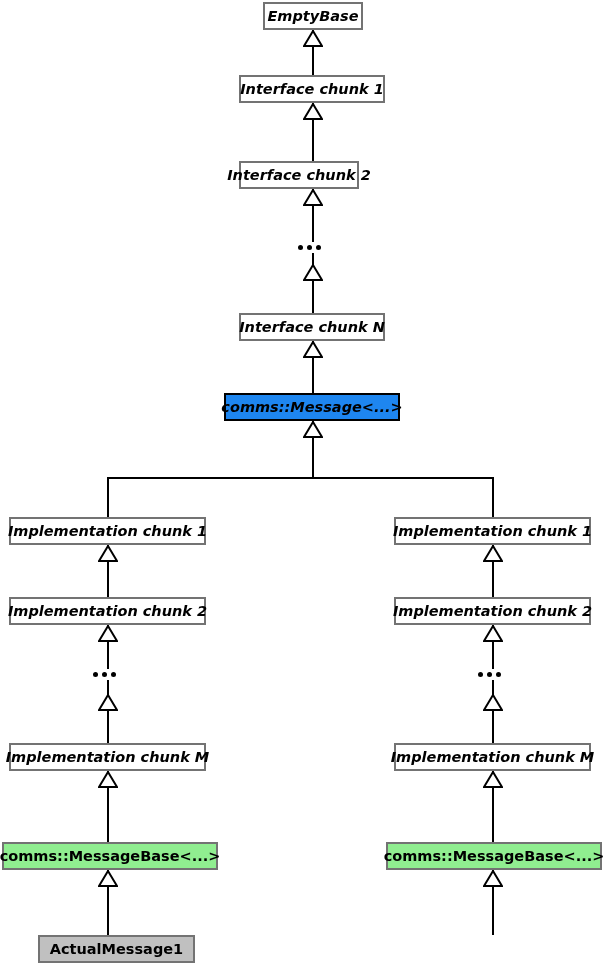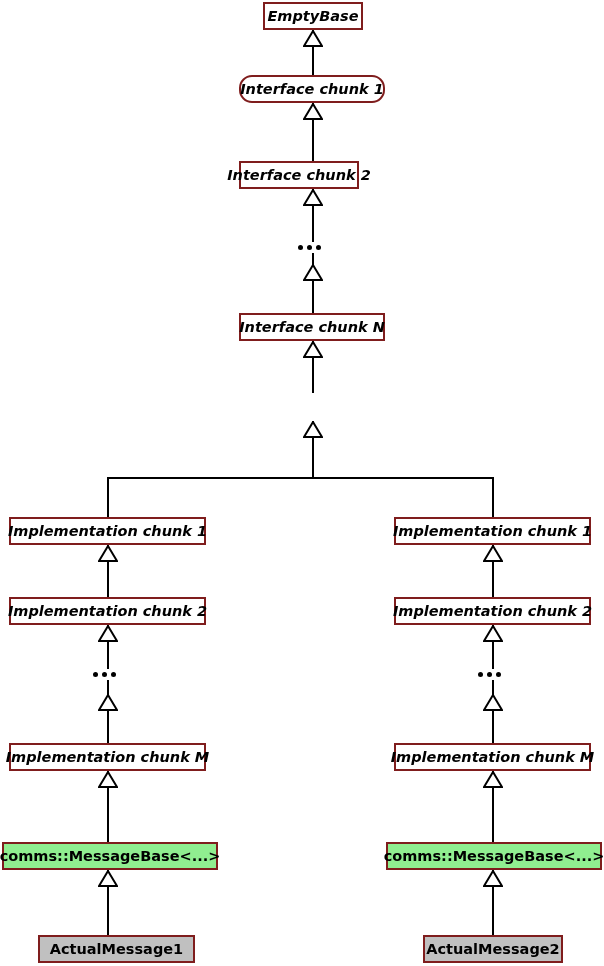--- a/index.html
+++ b/index.html
@@ -16,21 +16,21 @@
     width: 604px;
     height: 966px;
     background: #ffffff;
     overflow: hidden;
   }
 
   
   .node {
     position: absolute;
     box-sizing: border-box;
-    border: 2px solid #7f1d1d;
+    border: 2px solid #737373;
     background: #ffffff;
     display: flex;
     align-items: center;
     justify-content: center;
     height: 28px;
     font-size: 14.5px;
     line-height: 1;
     white-space: nowrap;
     color: #000000;
     z-index: 3;
@@ -101,21 +101,21 @@
 
   <div class="node iface" style="left:263px; top:2px; width:100px;">EmptyBase</div>
 
   <div class="vline" style="left:312px; top:30px; height:45px;"></div>
   <div class="arrow" style="left:303px; top:30px;">
     <svg width="20" height="17" viewBox="0 0 20 17">
       <polygon points="10,1 19,16 1,16" fill="#ffffff" stroke="#000000" stroke-width="2"></polygon>
     </svg>
   </div>
 
-  <div class="node iface" style="left:239px; top:75px; width:146px;border-radius:13px;">Interface chunk 1</div>
+  <div class="node iface" style="left:239px; top:75px; width:146px;">Interface chunk 1</div>
 
   <div class="vline" style="left:312px; top:103px; height:58px;"></div>
   <div class="arrow" style="left:303px; top:103px;">
     <svg width="20" height="17" viewBox="0 0 20 17">
       <polygon points="10,1 19,16 1,16" fill="#ffffff" stroke="#000000" stroke-width="2"></polygon>
     </svg>
   </div>
 
   <div class="node iface" style="left:239px; top:161px; width:120px;">Interface chunk 2</div>
 
@@ -138,20 +138,21 @@
 
   <div class="node iface" style="left:239px; top:313px; width:146px;">Interface chunk N</div>
 
   <div class="vline" style="left:312px; top:341px; height:52px;"></div>
   <div class="arrow" style="left:303px; top:341px;">
     <svg width="20" height="17" viewBox="0 0 20 17">
       <polygon points="10,1 19,16 1,16" fill="#ffffff" stroke="#000000" stroke-width="2"></polygon>
     </svg>
   </div>
 
+  <div class="node iface blue" style="left:224px; top:393px; width:176px;">comms::Message&lt;...&gt;</div>
 
   <div class="arrow" style="left:303px; top:421px;">
     <svg width="20" height="17" viewBox="0 0 20 17">
       <polygon points="10,1 19,16 1,16" fill="#ffffff" stroke="#000000" stroke-width="2"></polygon>
     </svg>
   </div>
   <div class="vline" style="left:312px; top:421px; height:58px;"></div>
   <div class="hline" style="left:107px; top:477px; width:387px;"></div>
   <div class="vline" style="left:107px; top:477px; height:40px;"></div>
   <div class="vline" style="left:492px; top:477px; height:40px;"></div>
@@ -243,15 +244,14 @@
 
   <div class="node plain green" style="left:386px; top:842px; width:216px;">comms::MessageBase&lt;...&gt;</div>
 
   <div class="vline" style="left:492px; top:870px; height:65px;"></div>
   <div class="arrow" style="left:483px; top:870px;">
     <svg width="20" height="17" viewBox="0 0 20 17">
       <polygon points="10,1 19,16 1,16" fill="#ffffff" stroke="#000000" stroke-width="2"></polygon>
     </svg>
   </div>
 
-  <div class="node plain gray" style="left:423px; top:935px; width:140px;">ActualMessage2</div>
 
 </div>
 
 </body></html>

